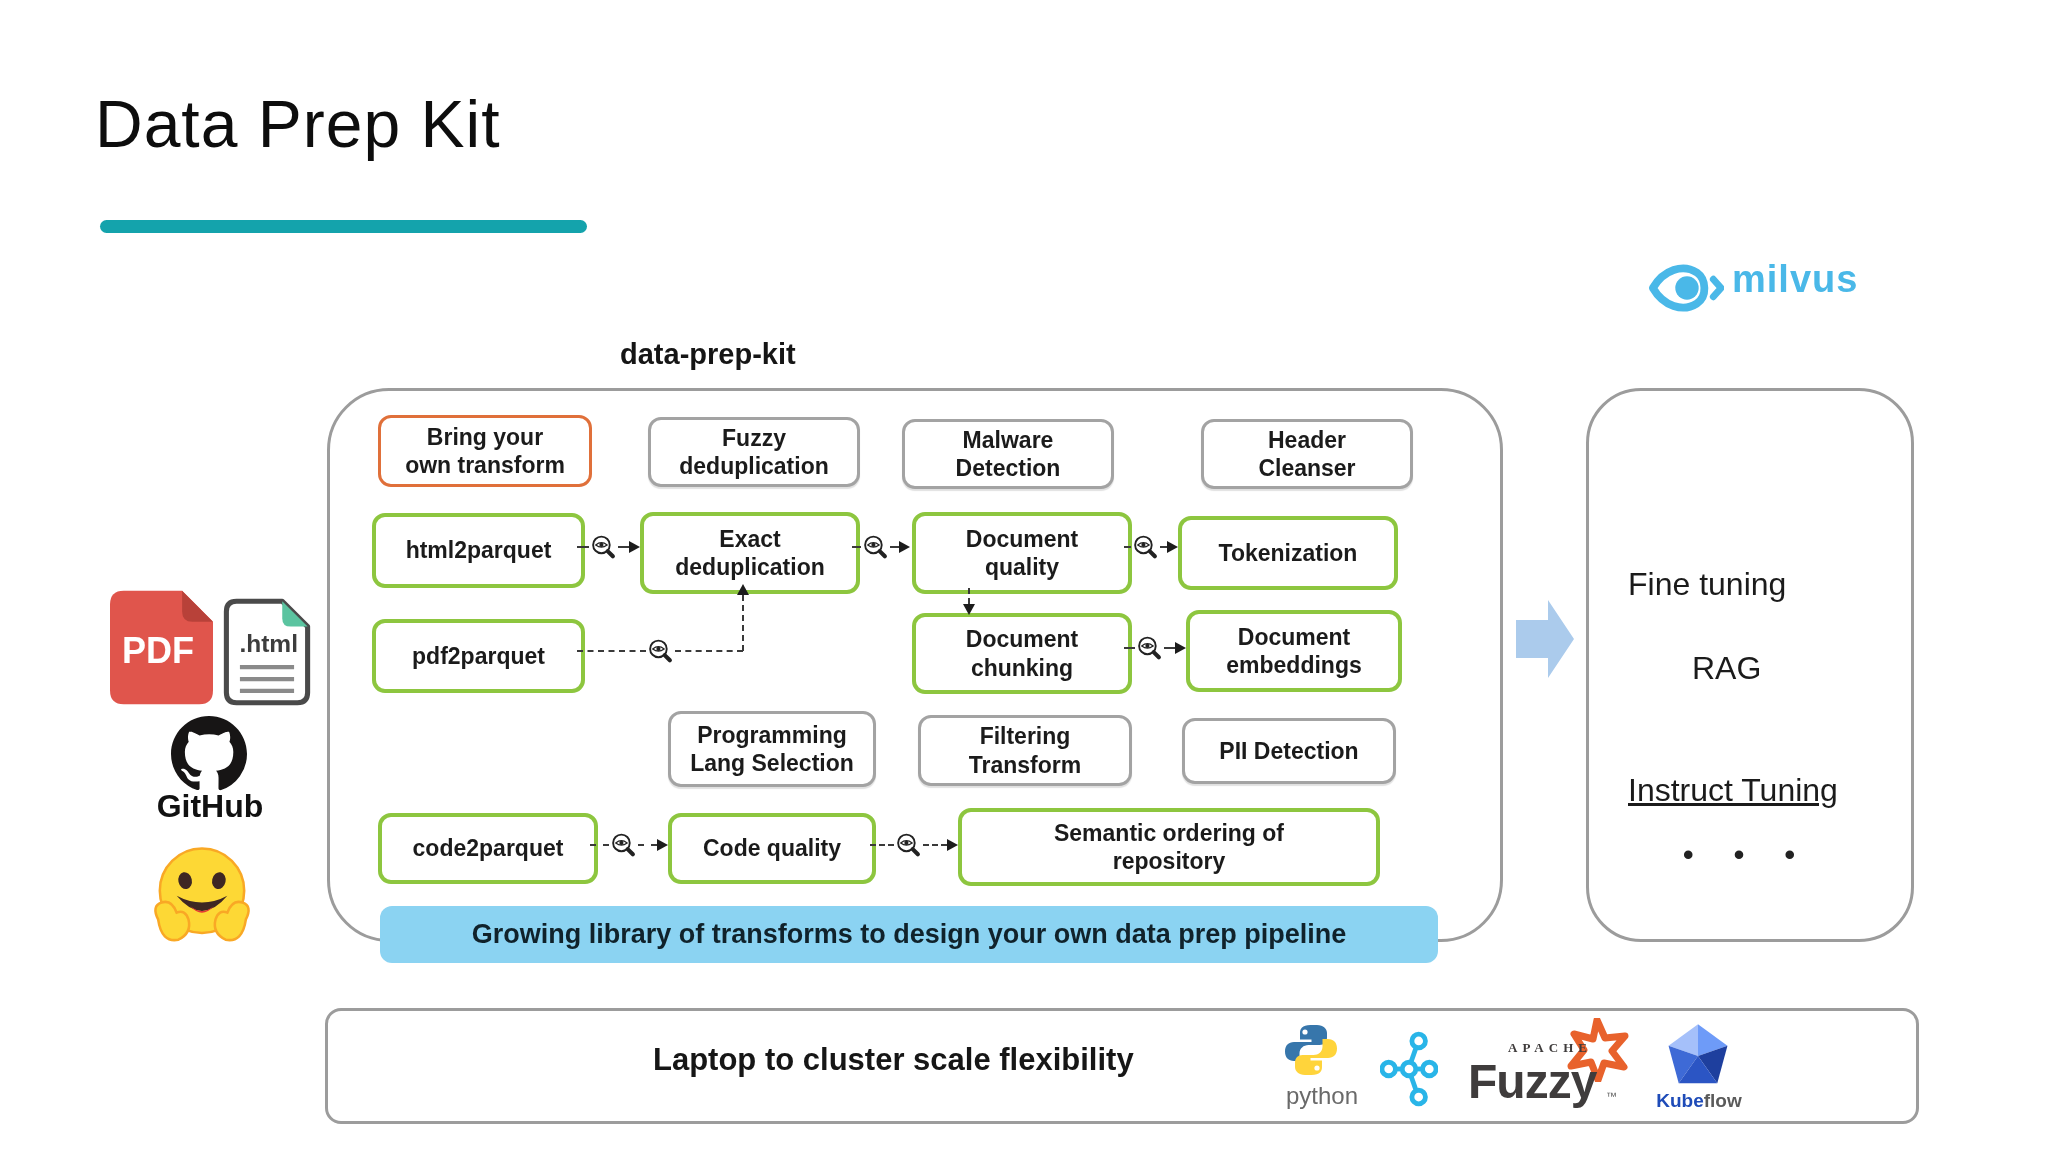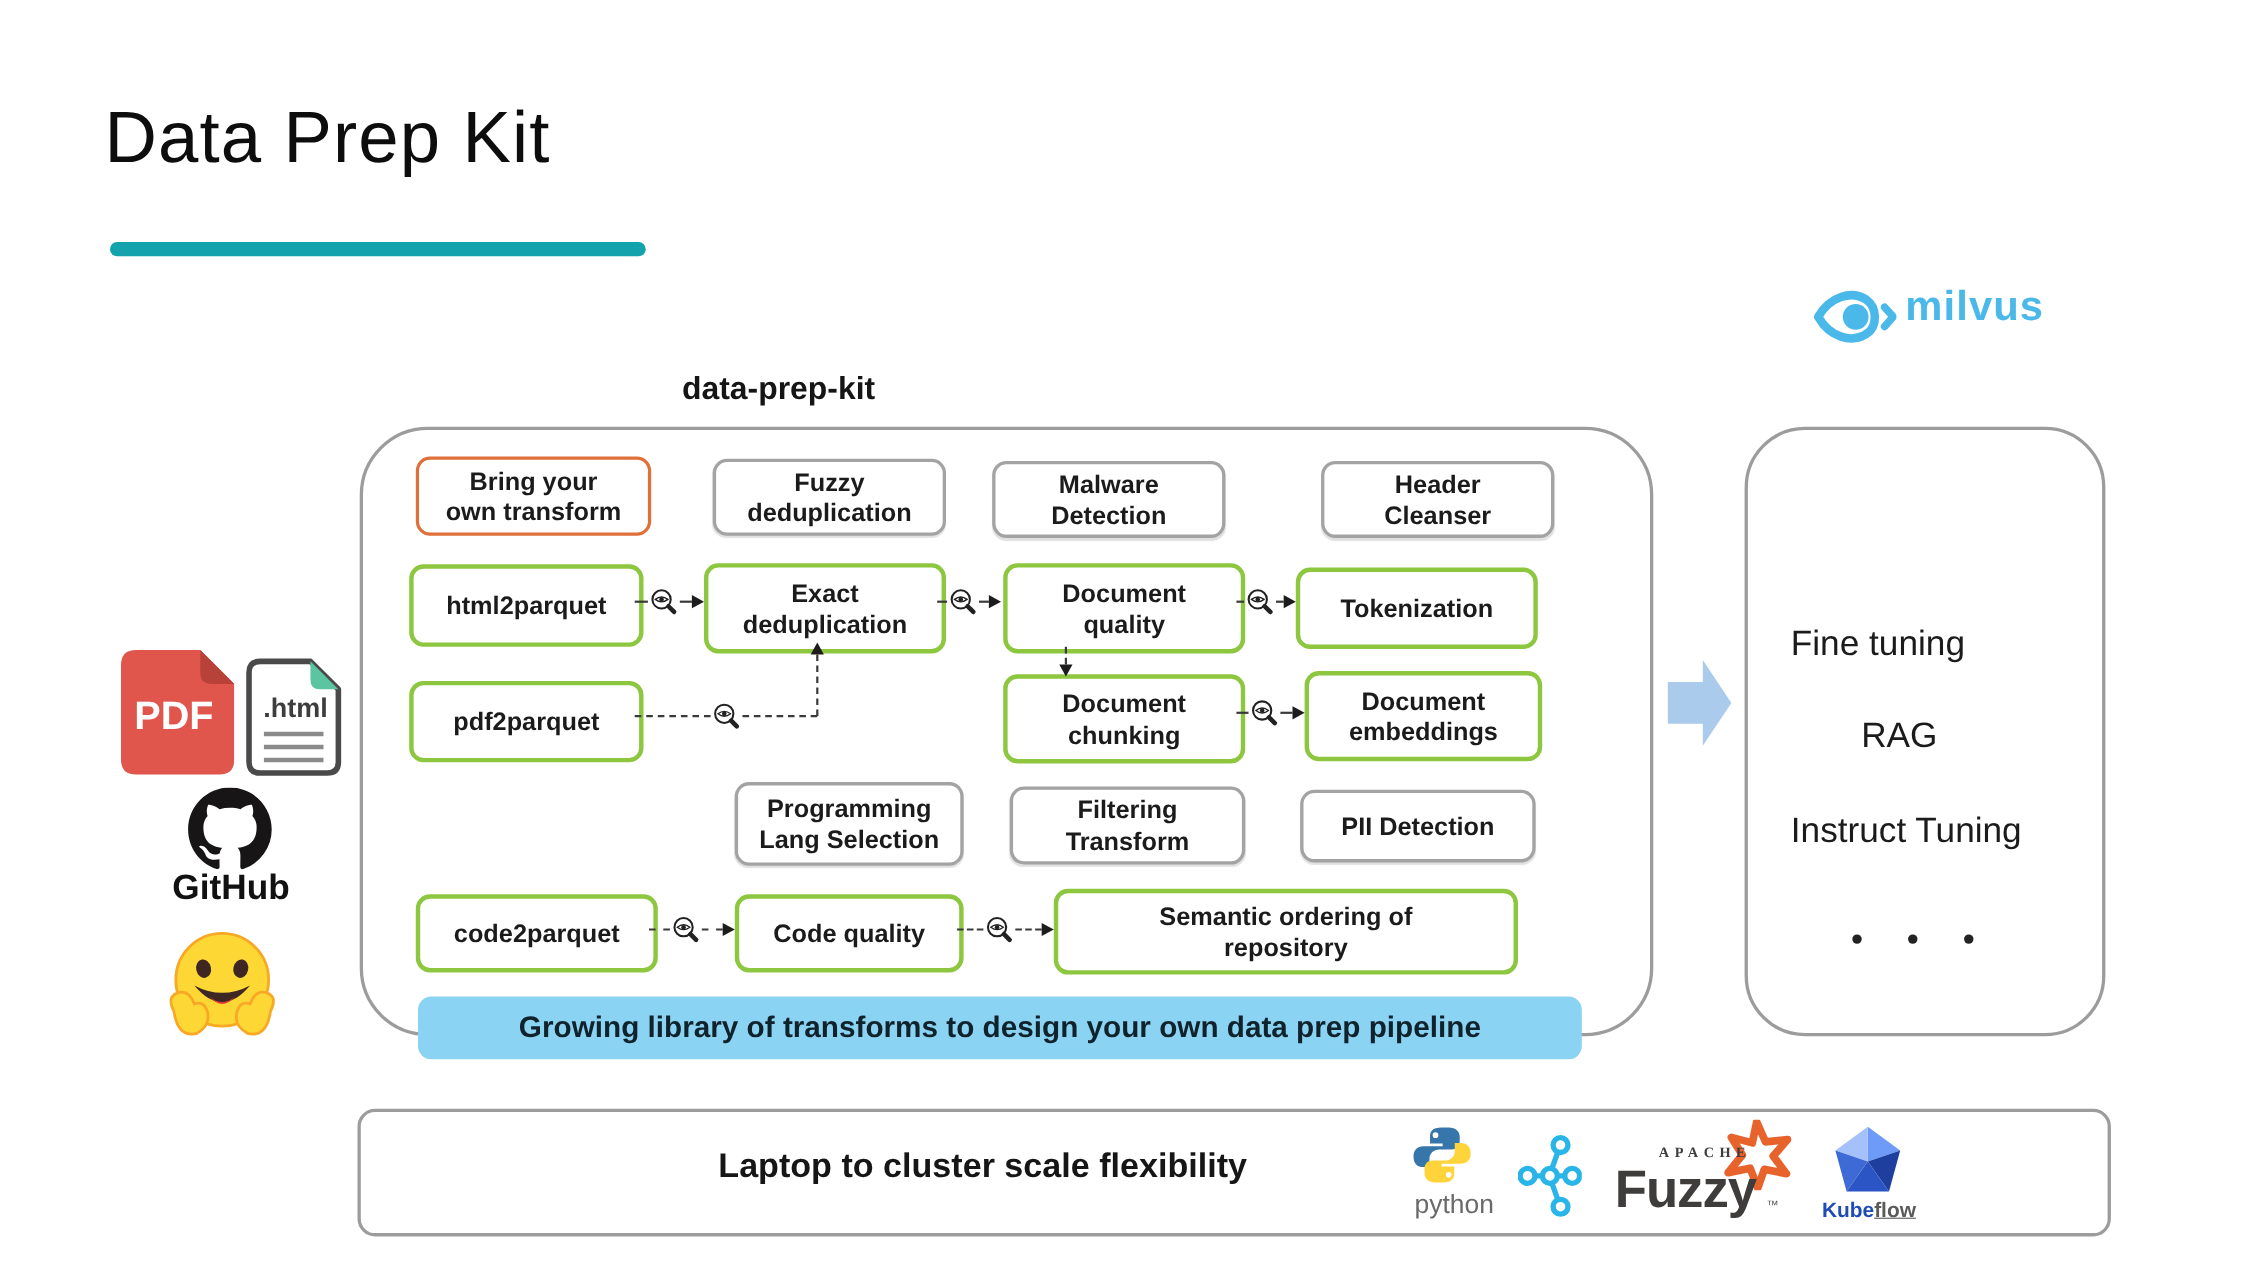--- a/index.html
+++ b/index.html
@@ -60,21 +60,21 @@
   .out-dots{font-size:30px;font-weight:700;letter-spacing:16px;color:#222;}
 
   
   .bottom-label{left:653px;top:1042px;font-size:31px;font-weight:700;color:#161616;}
   .logo-label{font-size:24px;color:#6a6a6a;text-align:center;}
   .spark-word{font-size:48px;font-weight:700;color:#3F3C3C;letter-spacing:-1px;}
   .spark-apache{font-size:13px;font-weight:700;color:#3F3C3C;letter-spacing:5px;}
   .spark-tm{font-size:11px;color:#555;}
   .kf-label{font-size:19px;font-weight:700;text-align:center;}
   .kf-kube{color:#1E4BB8;}
-  .kf-flow{color:#5a5a5a;text-decoration:underline;}
+  .kf-flow{color:#5a5a5a;}
   .github-label{font-size:32px;font-weight:700;color:#111;}
   svg text{font-family:"Liberation Sans","DejaVu Sans",sans-serif;}
 </style>
 </head>
 <body>
 
 <div class="abs page-title">Data Prep Kit</div>
 <div class="abs title-underline"></div>
 
 <div class="abs milvus">
@@ -241,21 +241,21 @@
 
 <div class="abs banner">Growing library of transforms to design your own data prep pipeline</div>
 
 <svg class="abs flow-arrow" width="58" height="78" viewBox="0 0 58 78">
   <polygon points="0,20 32,20 32,0 58,39 32,78 32,58 0,58" fill="#ABCBEC"></polygon>
 </svg>
 
 <div class="abs right-box"></div>
 <div class="abs out-item" style="left:1628px;top:566px;">Fine tuning</div>
 <div class="abs out-item" style="left:1692px;top:650px;">RAG</div>
-<div class="abs out-item" style="left:1628px;top:736px;">Instruct Tuning</div>
+<div class="abs out-item" style="left:1628px;top:772px;text-decoration:underline;">Instruct Tuning</div>
 <div class="abs out-dots" style="left:1586px;top:838px;width:322px;text-align:center;">• • •</div>
 
 <div class="abs bottom-box"></div>
 <div class="abs bottom-label">Laptop to cluster scale flexibility</div>
 
 <svg class="abs" style="left:1282px;top:1021px;" width="58" height="58" viewBox="0 0 58 58">
   <path fill="#3776AB" d="M28.5 4c-8.5 0-10.5 4-10.5 8v6.5h11.5v2.5H12c-5.5 0-9 3.5-9 9.5s3.5 9.5 9 9.5h5.5v-7.5c0-5 4-8.5 9-8.5h11c4.5 0 7.5-3 7.5-7.5V12c0-4-3.5-8-10-8h-6.5z"></path>
   <circle cx="23" cy="11" r="2.6" fill="#ffffff"></circle>
   <path fill="#FFD43B" d="M29.5 54c8.5 0 10.5-4 10.5-8v-6.5H28.5V37H46c5.5 0 9-3.5 9-9.5S51.5 18 46 18h-5.5v7.5c0 5-4 8.5-9 8.5h-11C16 34 13 37 13 41.5V46c0 4 3.5 8 10 8h6.5z"></path>
   <circle cx="35" cy="47" r="2.6" fill="#ffffff"></circle>

